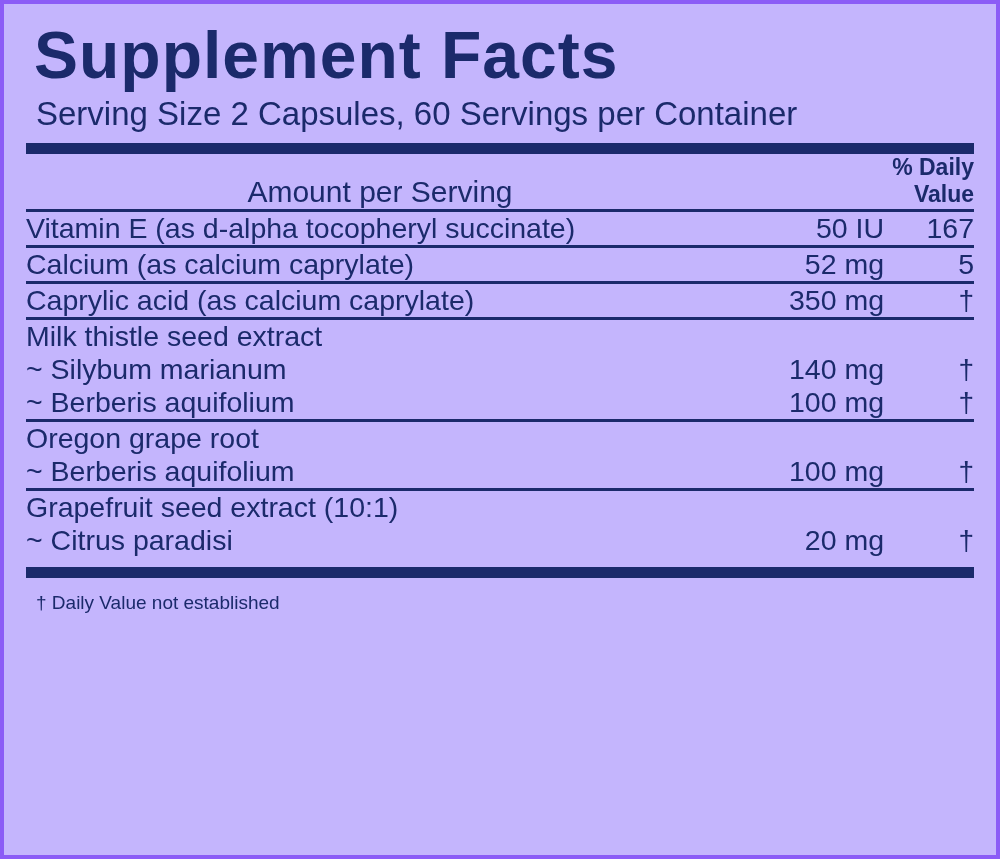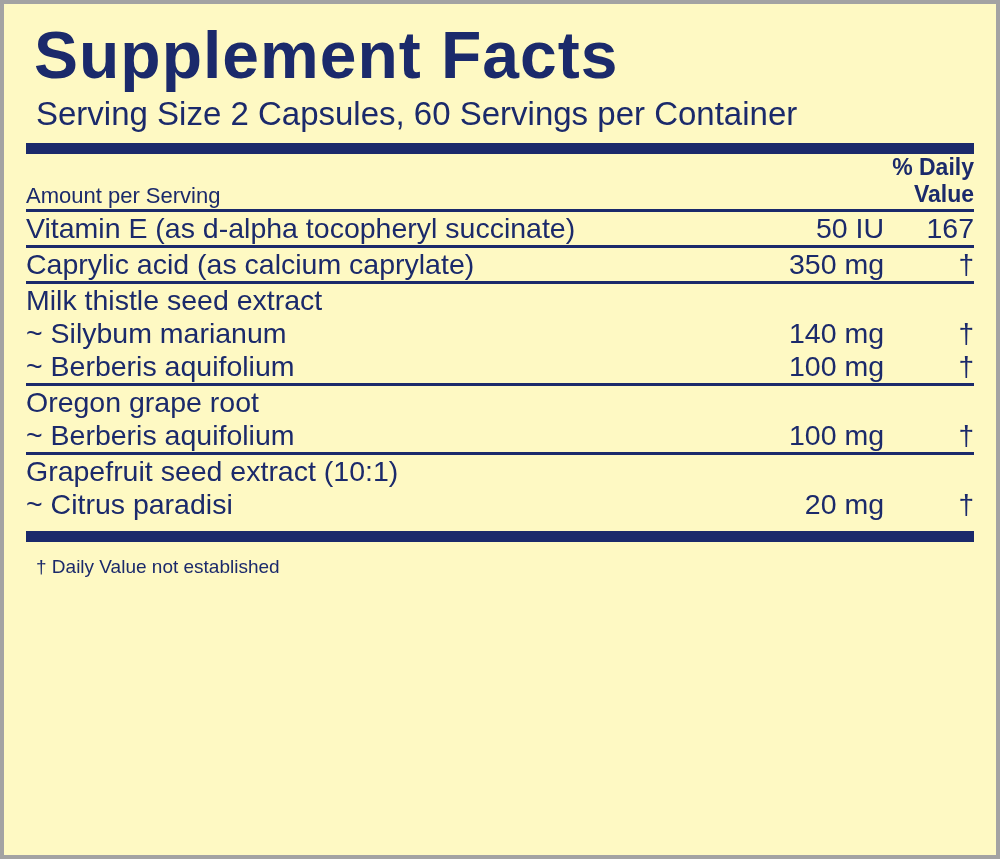--- a/index.html
+++ b/index.html
@@ -11,22 +11,22 @@
     width: 1000px;
     height: 859px;
     font-family: "Liberation Sans", sans-serif;
     color: #1b2a6b;
   }
   .panel {
     position: relative;
     box-sizing: border-box;
     width: 1000px;
     height: 859px;
-    border: 4px solid #a3a3a3;
-    background: #fef9c3;
+    border: 4px solid #8b5cf6;
+    background: #c4b5fd;
     padding: 10px 22px 16px 22px;
   }
   .title {
     font-size: 66px;
     font-weight: bold;
     letter-spacing: 1px;
     line-height: 1.02;
     margin: 8px 0 0 8px;
     color: #1b2a6b;
     white-space: nowrap;
@@ -49,22 +49,23 @@
   table.facts td {
     padding: 0;
     vertical-align: bottom;
     color: #1b2a6b;
   }
   .hdr-row td {
     padding-top: 6px;
     padding-bottom: 6px;
   }
   .hdr-amount {
-    font-size: 22px;
+    font-size: 30px;
     padding-left: 8px;
+    text-align: center;
   }
   .hdr-dv {
     text-align: right;
     font-weight: bold;
     font-size: 23px;
     line-height: 1.18;
     padding-right: 4px;
   }
   .col-name {
     padding-left: 8px;
@@ -126,20 +127,25 @@
           <span>Value</span>
         </td>
       </tr>
 
       <tr class="sep">
         <td class="col-name">Vitamin E (as d-alpha tocopheryl succinate)</td>
         <td class="col-amount">50 IU</td>
         <td class="col-dv">167</td>
       </tr>
 
+      <tr class="sep">
+        <td class="col-name">Calcium (as calcium caprylate)</td>
+        <td class="col-amount">52 mg</td>
+        <td class="col-dv">5</td>
+      </tr>
 
       <tr class="sep">
         <td class="col-name">Caprylic acid (as calcium caprylate)</td>
         <td class="col-amount">350 mg</td>
         <td class="col-dv dagger">†</td>
       </tr>
 
 
       <tr class="sep two-line-top">
         <td class="col-name">Milk thistle seed extract</td>

